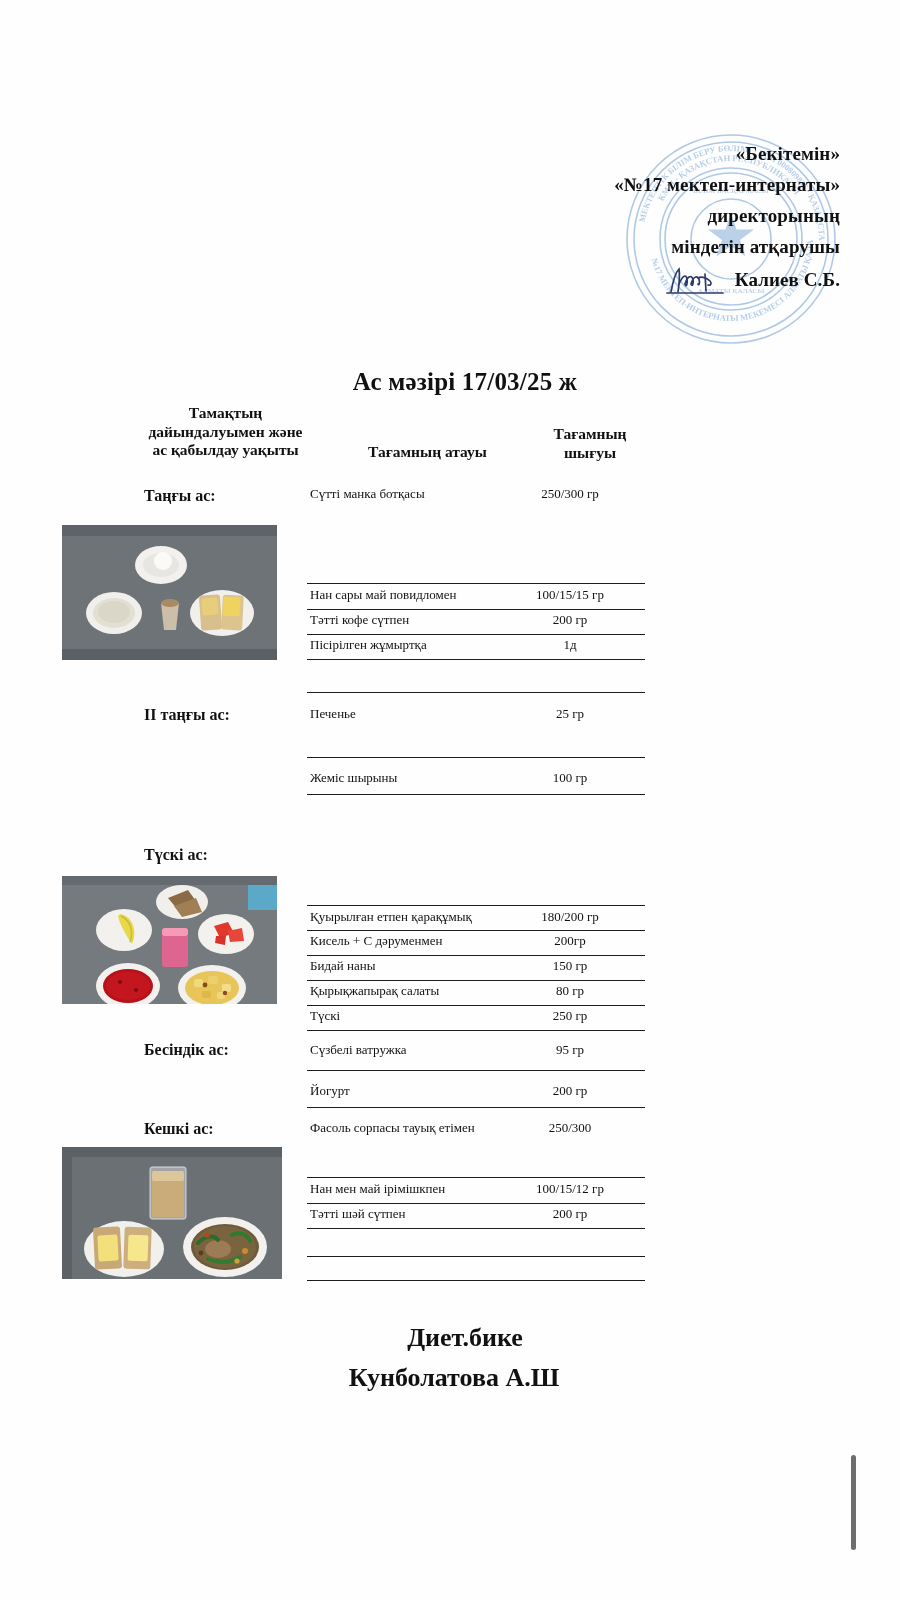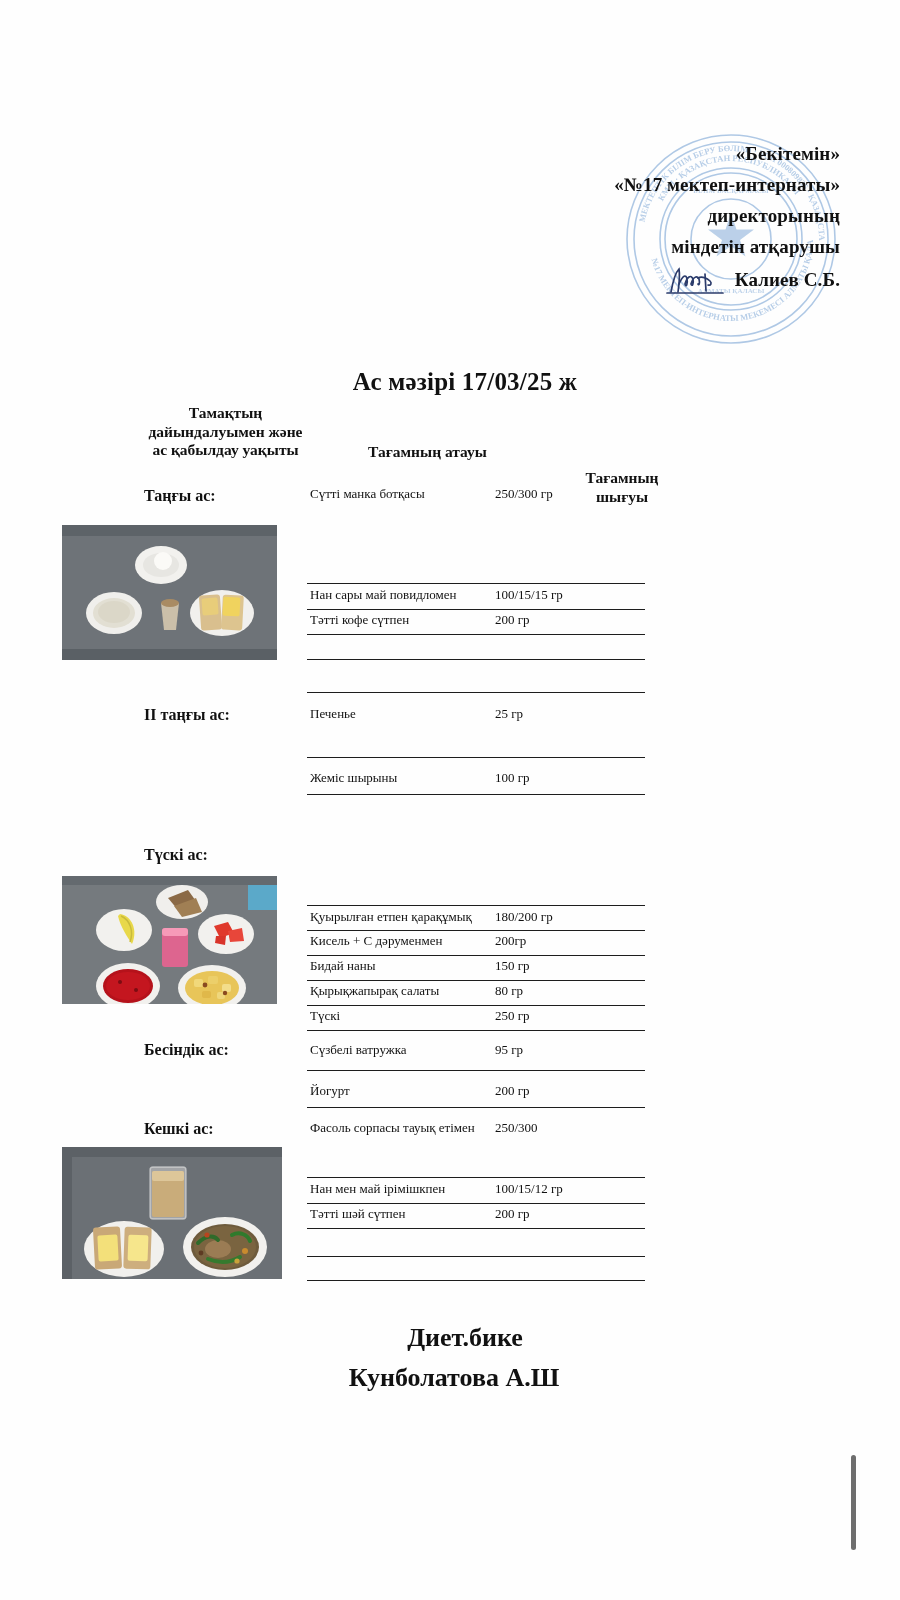--- a/index.html
+++ b/index.html
@@ -84,21 +84,21 @@
   
   .col-head {
     position: absolute;
     font-weight: bold;
     font-size: 15.5px;
     line-height: 18.5px;
     text-align: center;
   }
   .col-head-time   { left: 128px; top: 404px; width: 195px; }
   .col-head-name   { left: 330px; top: 443px; width: 195px; }
-  .col-head-weight { left: 542px; top: 425px; width: 160px; margin-top: 44px; }
+  .col-head-weight { left: 510px; top: 425px; width: 160px; }
 
   
   .meal-label {
     position: absolute;
     font-weight: bold;
     font-size: 16px;
     white-space: nowrap;
     left: 144px;
   }
 
@@ -123,21 +123,21 @@
     position: absolute;
     left: 0;
     top: 1px;
     white-space: nowrap;
   }
   .row .qty {
     position: absolute;
     right: 0;
     top: 1px;
     width: 150px;
-    text-align: left;
+    text-align: center;
     white-space: nowrap;
   }
   .rule {
     position: absolute;
     left: 310px;
     width: 335px;
     height: 0;
     border-top: 1.6px solid #1d1d1d;
   }
   .rule.wide { left: 307px; width: 338px; }
@@ -281,20 +281,24 @@
   <div class="row" style="top:586px">
     <span class="dish">Нан сары май повидломен</span>
     <span class="qty">100/15/15 гр</span>
   </div>
   <div class="rule wide" style="top:609px"></div>
   <div class="row" style="top:611px">
     <span class="dish">Тәтті кофе сүтпен</span>
     <span class="qty">200 гр</span>
   </div>
   <div class="rule wide" style="top:634px"></div>
+  <div class="row" style="top:636px">
+    <span class="dish">Пісірілген жұмыртқа</span>
+    <span class="qty">1д</span>
+  </div>
   <div class="rule wide" style="top:659px"></div>
 
   <div class="rule wide" style="top:692px"></div>
   <div class="row" style="top:705px">
     <span class="dish">Печенье</span>
     <span class="qty">25 гр</span>
   </div>
   <div class="rule wide" style="top:757px"></div>
   <div class="row" style="top:769px">
     <span class="dish">Жеміс шырыны</span>

